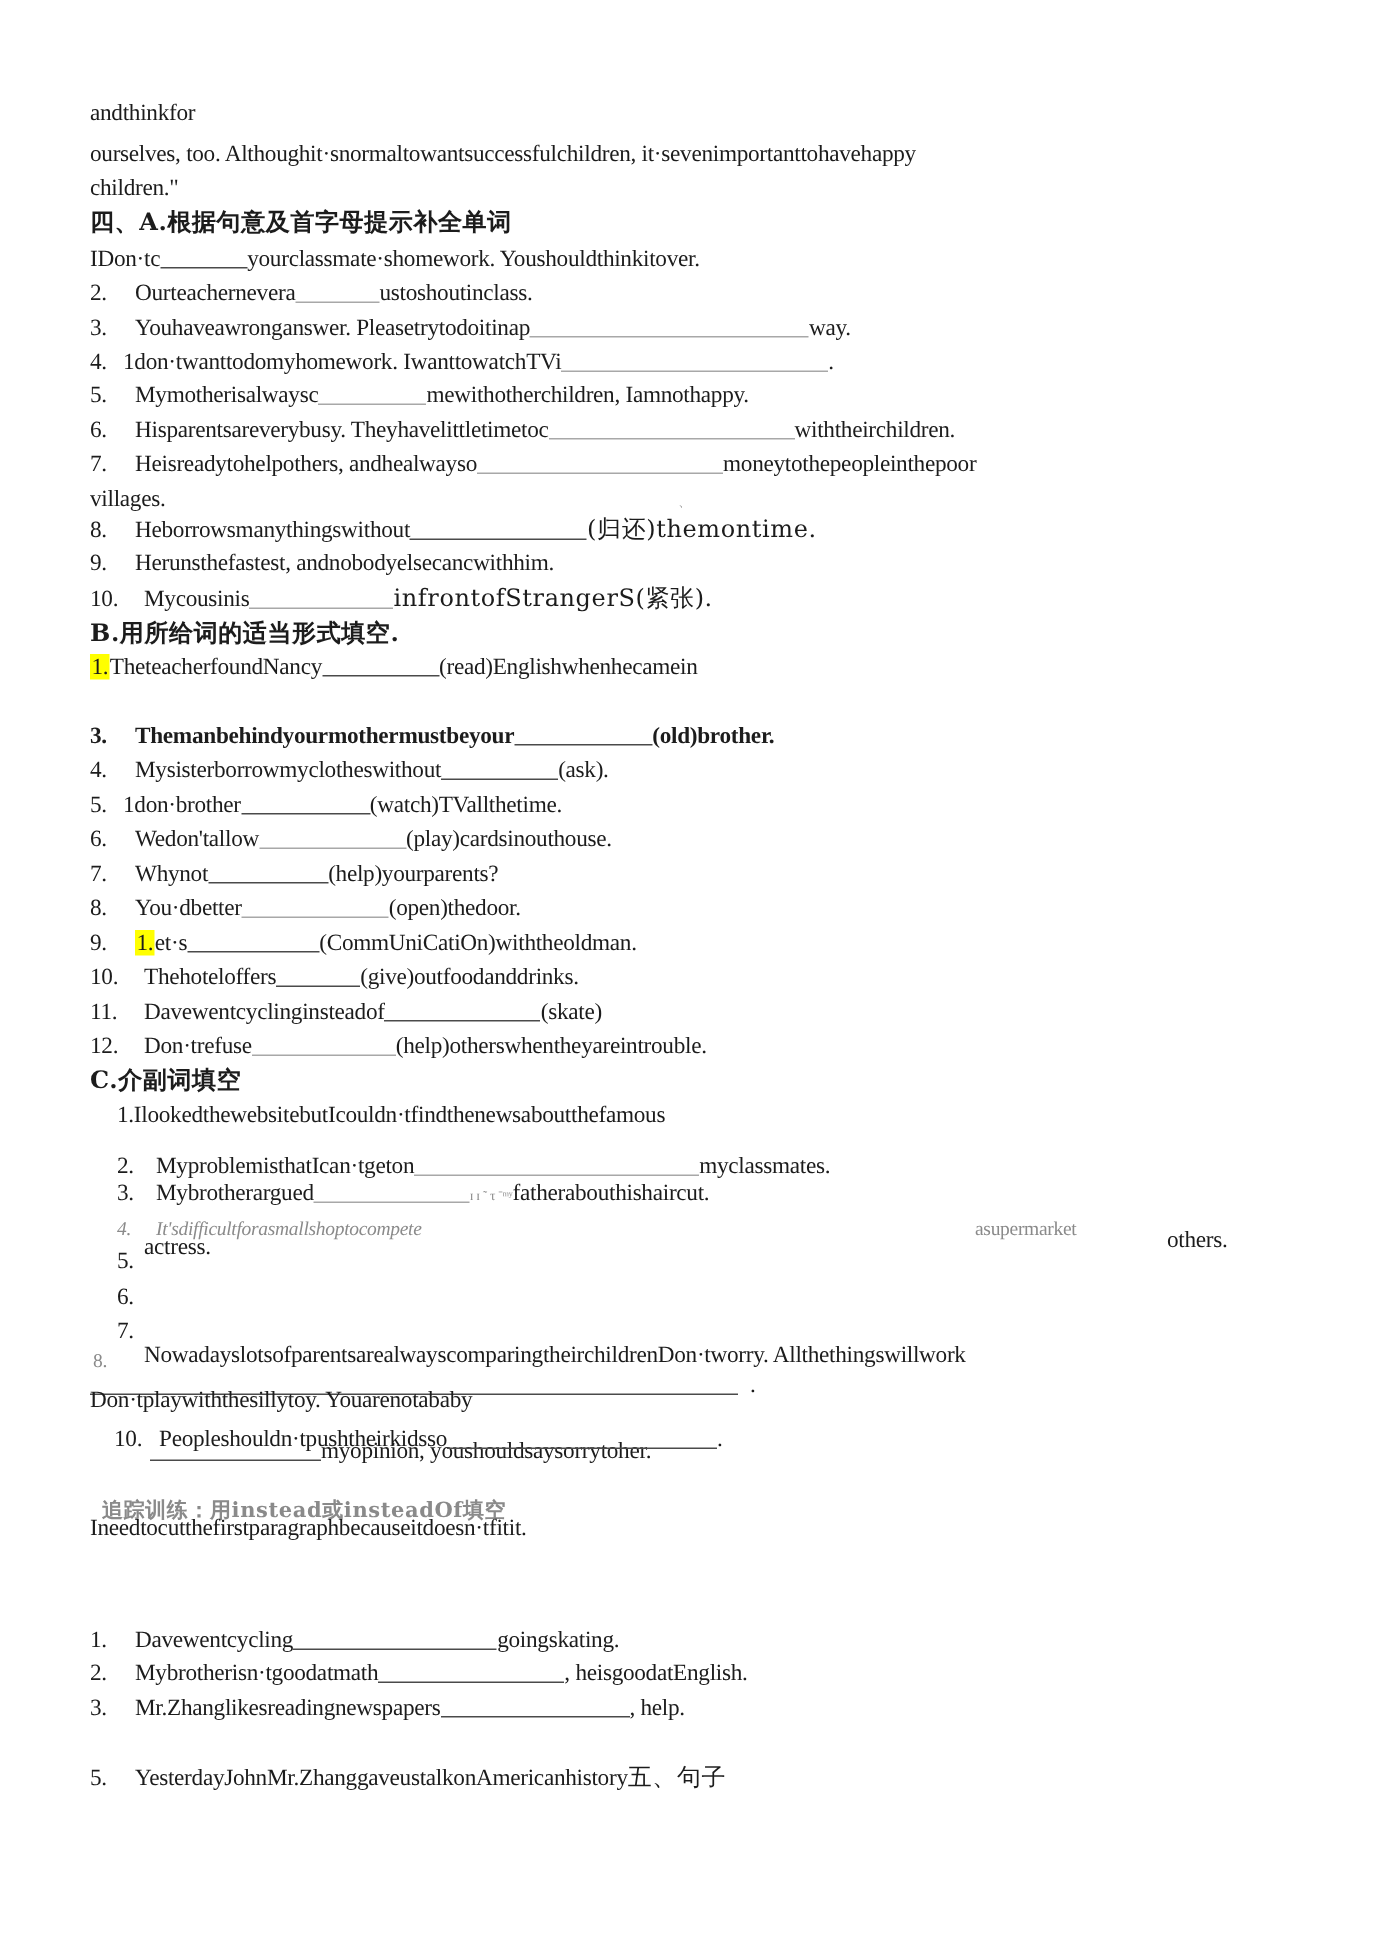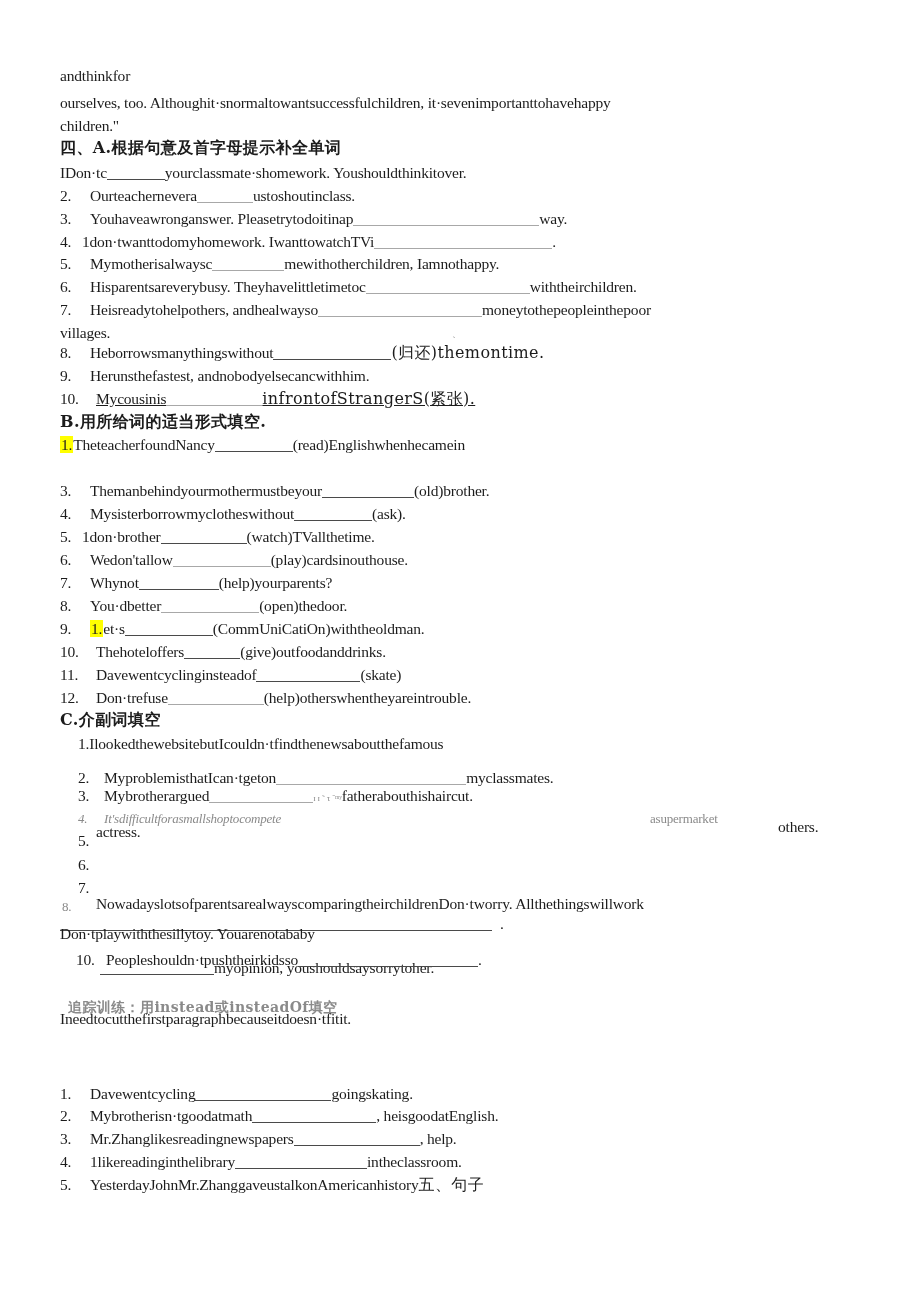--- a/index.html
+++ b/index.html
@@ -88,28 +88,28 @@
 
   <div class="ln" style="left:60px; top:302px;"><span class="num" style="width:30px">7.</span><span>Heisreadytohelpothers, andhealwayso</span><span class="blank-f" style="width:164px"></span><span>moneytothepeopleinthepoor</span></div>
 
   <div class="ln" style="left:60px; top:325px;">villages.</div>
   <div class="ln faint tiny" style="left:452px; top:330px;">、</div>
 
   <div class="ln" style="left:60px; top:345px;"><span class="num" style="width:30px">8.</span><span>Heborrowsmanythingswithout</span><span class="blank" style="width:118px"></span><span class="cjk" style="font-weight:400">(归还)themontime.</span></div>
 
   <div class="ln" style="left:60px; top:368px;"><span class="num" style="width:30px">9.</span><span>Herunsthefastest, andnobodyelsecancwithhim.</span></div>
 
-  <div class="ln" style="left:60px; top:391px;text-decoration:underline;"><span class="num" style="width:36px">10.</span><span>Mycousinis</span><span class="blank-f" style="width:96px"></span><span class="cjk" style="font-weight:400">infrontofStrangerS(紧张).</span></div>
+  <div class="ln" style="left:60px; top:391px;"><span class="num" style="width:36px">10.</span><span>Mycousinis</span><span class="blank-f" style="width:96px"></span><span class="cjk" style="font-weight:400">infrontofStrangerS(紧张).</span></div>
 
   <div class="ln cjk" style="left:60px; top:414px;">B.用所给词的适当形式填空.</div>
 
   <div class="ln" style="left:60px; top:437px;"><span class="hl">1.</span><span>TheteacherfoundNancy</span><span class="blank" style="width:78px"></span><span>(read)Englishwhenhecamein</span></div>
 
 
-  <div class="ln" style="left:60px; top:483px;"><span class="num" style="width:30px">3.</span><span>Themanbehindyourmothermustbeyour</span><span class="blank" style="width:92px"></span><span>(old)brother.</span></div>
+  <div class="ln" style="left:60px; top:483px;font-weight:bold;"><span class="num" style="width:30px">3.</span><span>Themanbehindyourmothermustbeyour</span><span class="blank" style="width:92px"></span><span>(old)brother.</span></div>
 
   <div class="ln" style="left:60px; top:506px;"><span class="num" style="width:30px">4.</span><span>Mysisterborrowmyclotheswithout</span><span class="blank" style="width:78px"></span><span>(ask).</span></div>
 
   <div class="ln" style="left:60px; top:529px;"><span class="num" style="width:22px">5.</span><span>1don·brother</span><span class="blank" style="width:86px"></span><span>(watch)TVallthetime.</span></div>
 
   <div class="ln" style="left:60px; top:552px;"><span class="num" style="width:30px">6.</span><span>Wedon'tallow</span><span class="blank-f" style="width:98px"></span><span>(play)cardsinouthouse.</span></div>
 
   <div class="ln" style="left:60px; top:575px;"><span class="num" style="width:30px">7.</span><span>Whynot</span><span class="blank" style="width:80px"></span><span>(help)yourparents?</span></div>
 
   <div class="ln" style="left:60px; top:598px;"><span class="num" style="width:30px">8.</span><span>You·dbetter</span><span class="blank-f" style="width:98px"></span><span>(open)thedoor.</span></div>
@@ -151,17 +151,16 @@
 
   <div class="ln cjk faint" style="left:68px; top:1000px; font-size:14px;">追踪训练：用instead或insteadOf填空</div>
   <div class="ln" style="left:60px; top:1011px;">Ineedtocutthefirstparagraphbecauseitdoesn·tfitit.</div>
 
   <div class="ln" style="left:60px; top:1086px;"><span class="num" style="width:30px">1.</span><span>Davewentcycling</span><span class="blank" style="width:136px"></span><span>goingskating.</span></div>
 
   <div class="ln" style="left:60px; top:1108px;"><span class="num" style="width:30px">2.</span><span>Mybrotherisn·tgoodatmath</span><span class="blank" style="width:124px"></span><span>, heisgoodatEnglish.</span></div>
 
   <div class="ln" style="left:60px; top:1131px;"><span class="num" style="width:30px">3.</span><span>Mr.Zhanglikesreadingnewspapers</span><span class="blank" style="width:126px"></span><span>, help.</span></div>
 
-  <div class="ln" style="left:60px; top:1154px;"><span class="num" style="width:30px">4.</span><span>1likereadinginthelibrary</span><span class="blank" style="width:132px"></span><span>intheclassroom.</span></div>
 
   <div class="ln" style="left:60px; top:1177px;"><span class="num" style="width:30px">5.</span><span>YesterdayJohnMr.ZhanggaveustalkonAmericanhistory</span><span class="cjk" style="font-weight:400">五、句子</span></div>
 
 </div>
 
 </body></html>

